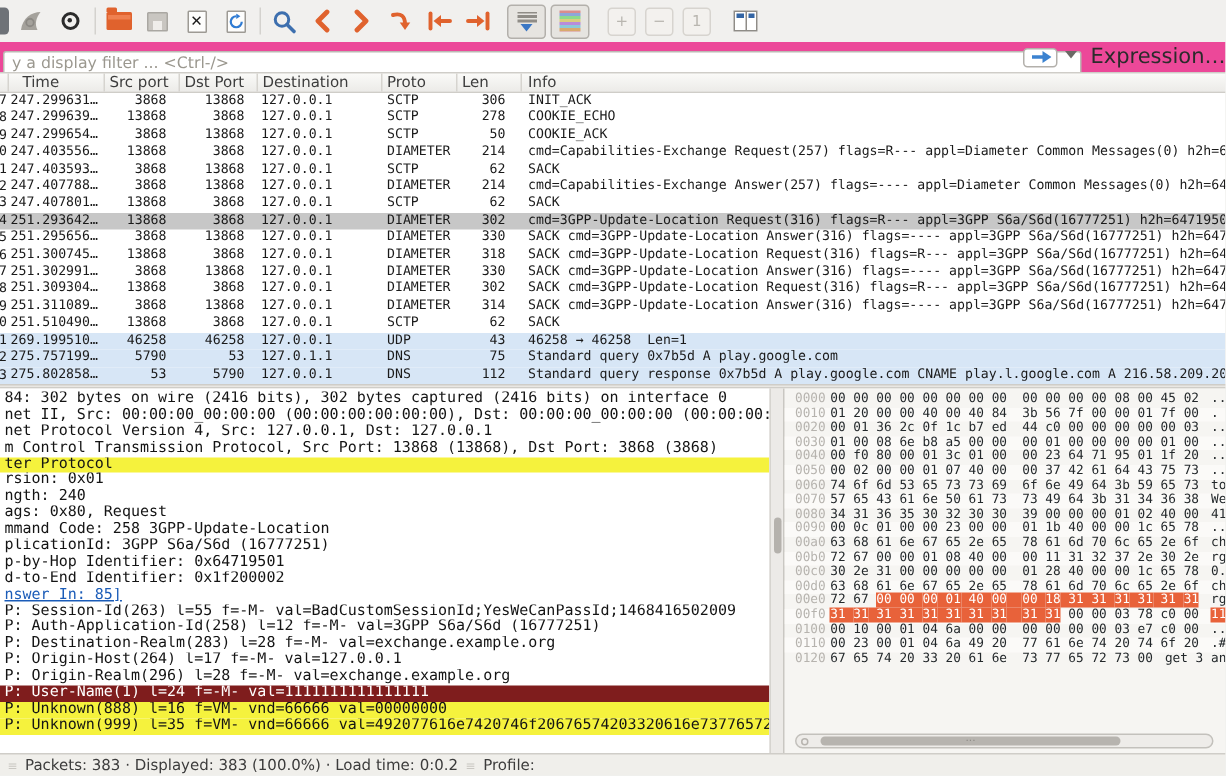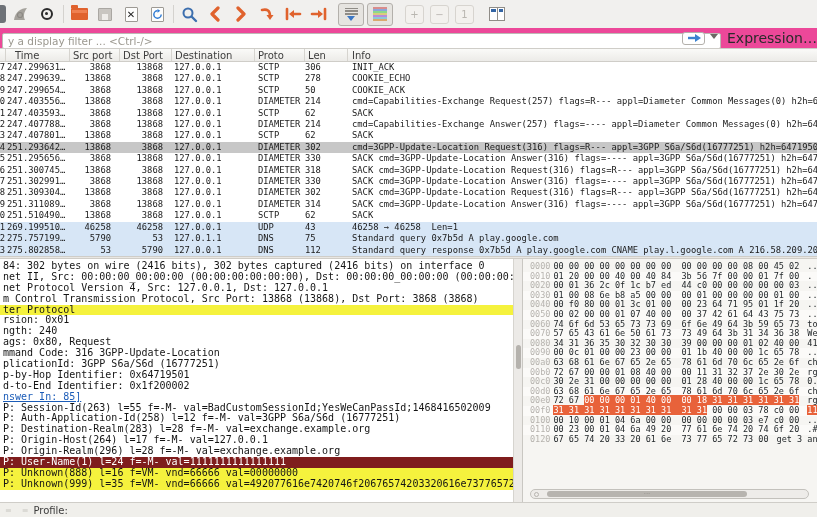--- a/index.html
+++ b/index.html
@@ -57,21 +57,21 @@
   .phead span.hc-info { padding-left:4px; border-right:none; }
   .prows { height:194px; overflow:hidden; }
   .prow { display:grid; grid-template-columns:6px 64px 50px 52px 83px 50px 43px 1fr; height:11.41px;
           font-family:"DejaVu Sans Mono",monospace; font-size:8.8px; line-height:11.4px; white-space:pre; }
   .prow span { overflow:hidden; }
   .prow .c-no { direction:rtl; padding-right:1px; }
   .prow .c-time { padding-left:1px; overflow:visible; }
   .prow .c-src, .prow .c-dst { text-align:right; padding-right:9px; }
   .prow .c-dest { padding-left:2px; }
   .prow .c-proto { padding-left:3px; }
-  .prow .c-len { text-align:left; padding-right:11px; }
+  .prow .c-len { text-align:right; padding-right:11px; }
   .prow .c-info { padding-left:4px; }
   .prow.selected { background:#c7c7c7; }
   .prow.blue { background:#d7e6f6; }
 
   
   .splitter { position:absolute; top:256px; left:0; right:0; height:3px; background:#e9e7e3;
               border-top:1px solid #cfcdc8; border-bottom:1px solid #cfcdc8; }
 
   
   .details { position:absolute; top:259px; left:0; width:513px; height:243px; background:#fff; overflow:hidden; padding-top:2px; }
@@ -272,21 +272,21 @@
 
 <div class="details">
     <div class="dline">84: 302 bytes on wire (2416 bits), 302 bytes captured (2416 bits) on interface 0</div>
     <div class="dline">net II, Src: 00:00:00_00:00:00 (00:00:00:00:00:00), Dst: 00:00:00_00:00:00 (00:00:00:00:00:00)</div>
     <div class="dline">net Protocol Version 4, Src: 127.0.0.1, Dst: 127.0.0.1</div>
     <div class="dline">m Control Transmission Protocol, Src Port: 13868 (13868), Dst Port: 3868 (3868)</div>
     <div class="dline yellow">ter Protocol</div>
     <div class="dline">rsion: 0x01</div>
     <div class="dline">ngth: 240</div>
     <div class="dline">ags: 0x80, Request</div>
-    <div class="dline">mmand Code: 316 3GPP-Update-Location</div>
+    <div class="dline">mmand Code: 258 3GPP-Update-Location</div>
     <div class="dline">plicationId: 3GPP S6a/S6d (16777251)</div>
     <div class="dline">p-by-Hop Identifier: 0x64719501</div>
     <div class="dline">d-to-End Identifier: 0x1f200002</div>
     <div class="dline link">nswer In: 85]</div>
     <div class="dline">P: Session-Id(263) l=55 f=-M- val=BadCustomSessionId;YesWeCanPassId;1468416502009</div>
     <div class="dline">P: Auth-Application-Id(258) l=12 f=-M- val=3GPP S6a/S6d (16777251)</div>
     <div class="dline">P: Destination-Realm(283) l=28 f=-M- val=exchange.example.org</div>
     <div class="dline">P: Origin-Host(264) l=17 f=-M- val=127.0.0.1</div>
     <div class="dline">P: Origin-Realm(296) l=28 f=-M- val=exchange.example.org</div>
     <div class="dline orange">P: User-Name(1) l=24 f=-M- val=1111111111111111</div>
@@ -318,15 +318,16 @@
     <div class="hrow"><span class="off">0110</span><span>00</span><span> </span><span>23</span><span> </span><span>00</span><span> </span><span>01</span><span> </span><span>04</span><span> </span><span>6a</span><span> </span><span>49</span><span> </span><span>20</span><span class="g8 "> </span><span>77</span><span> </span><span>61</span><span> </span><span>6e</span><span> </span><span>74</span><span> </span><span>20</span><span> </span><span>74</span><span> </span><span>6f</span><span> </span><span>20</span><span class="ascii">.#...jI  want to </span></div>
     <div class="hrow"><span class="off">0120</span><span>67</span><span> </span><span>65</span><span> </span><span>74</span><span> </span><span>20</span><span> </span><span>33</span><span> </span><span>20</span><span> </span><span>61</span><span> </span><span>6e</span><span class="g8 "> </span><span>73</span><span> </span><span>77</span><span> </span><span>65</span><span> </span><span>72</span><span> </span><span>73</span><span> </span><span>00</span><span class="ascii">get 3 an swers.</span></div>
   </div>
 <div class="hscroll">
   <span class="hsbtn"></span>
   <div class="hsthumb">···</div>
 </div>
 
 <div class="statusbar">
   <span class="grip">≡</span>
+  <span>Packets: 383 · Displayed: 383 (100.0%) · Load time: 0:0.2</span>
   <span class="grip">≡</span>
   <span class="sprofile">Profile:</span>
 </div>
 
 </body></html>

